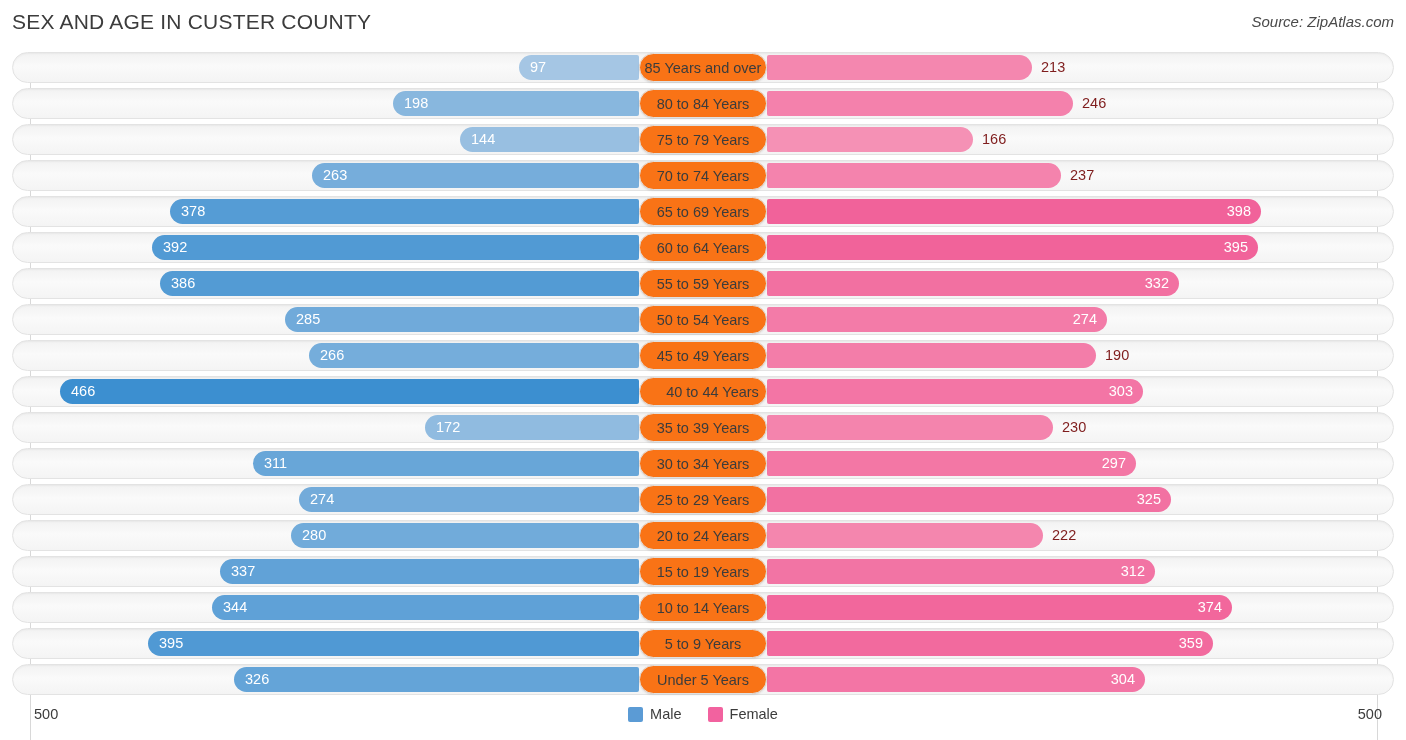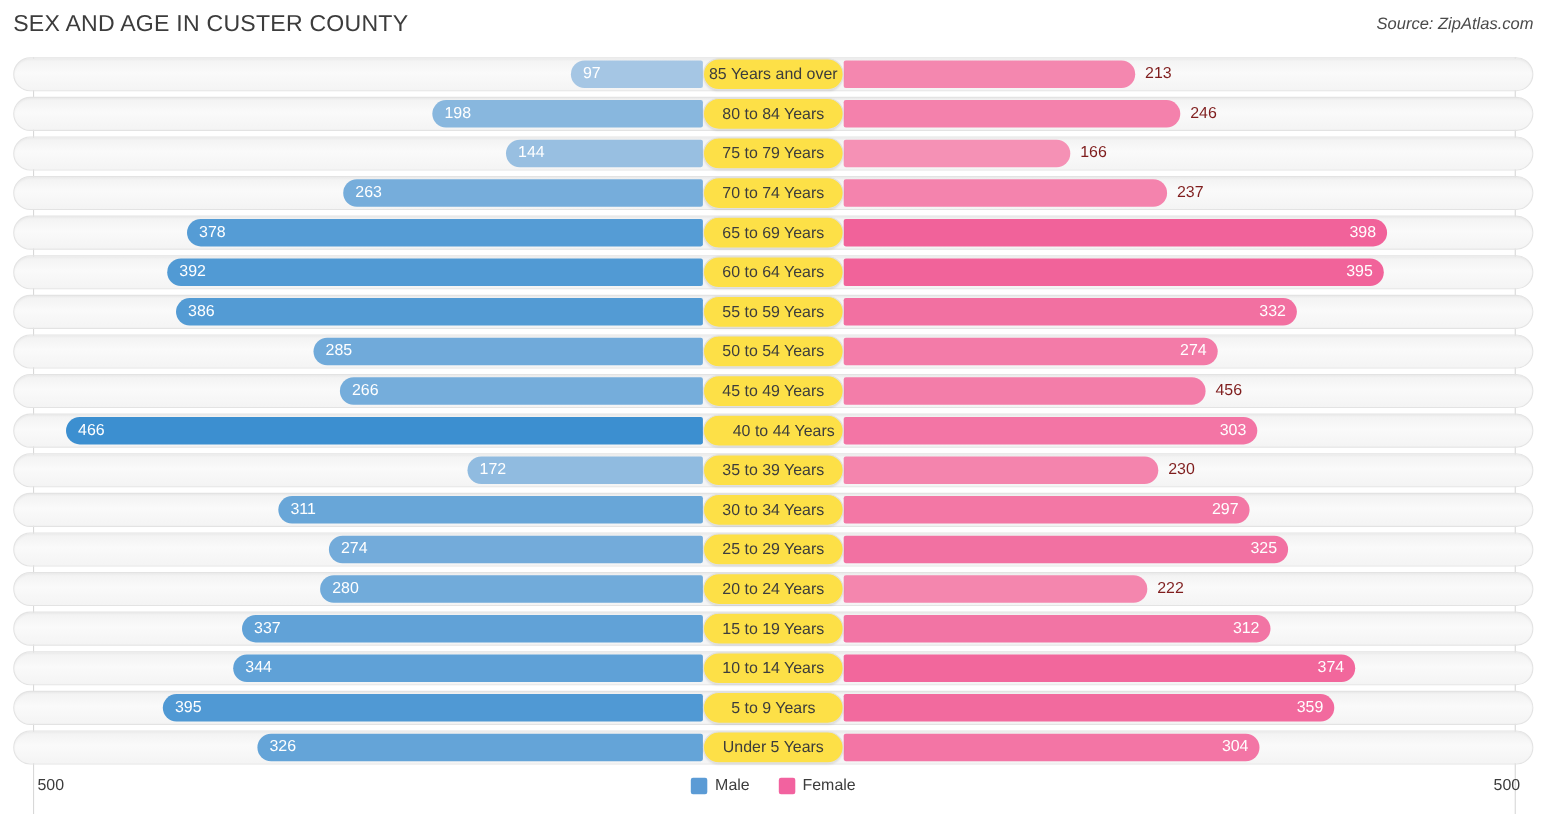--- a/index.html
+++ b/index.html
@@ -73,21 +73,21 @@
     position: absolute; top: 0;
     height: 31px; line-height: 31px;
     font-size: 14.5px; white-space: nowrap;
   }
   .val.outside { color: #7f1d1d; }
   .val.inside  { color: #ffffff; }
 
   .agepill {
     position: absolute; top: 1px;
     height: 29px; line-height: 28px;
-    background: #fde047;
+    background: #f97316;
     border: 1px solid #e0e0e0;
     border-radius: 15px;
     font-size: 14.5px; color: #3c3c3c;
     text-align: center;
     box-shadow: 0 1px 2px rgba(0,0,0,.10);
     z-index: 3;
     white-space: nowrap;
   }
 
   
@@ -185,21 +185,21 @@
         <div class="val inside" style="left: 284px;">285</div>
         <div class="bar female" style="left: 755px; width: 340px; background: rgb(243, 123, 168);"></div>
         <div class="val inside" style="left: 1053px; width: 32px; text-align: right;">274</div>
         <div class="agepill" style="left: 627px; width: 128px;">50 to 54 Years</div>
       </div>
       <div class="row">
         <div class="track"></div>
         <div class="bar male" style="left: 297px; width: 330px; background: rgb(117, 173, 219);"></div>
         <div class="val inside" style="left: 308px;">266</div>
         <div class="bar female" style="left: 755px; width: 329px; background: rgb(243, 125, 169);"></div>
-        <div class="val outside" style="left: 1093px;">456</div>
+        <div class="val outside" style="left: 1093px;">190</div>
         <div class="agepill" style="left: 627px; width: 128px;">45 to 49 Years</div>
       </div>
       <div class="row">
         <div class="track"></div>
         <div class="bar male" style="left: 48px; width: 579px; background: rgb(60, 143, 208);"></div>
         <div class="val inside" style="left: 59px;">466</div>
         <div class="bar female" style="left: 755px; width: 376px; background: rgb(243, 117, 165);"></div>
         <div class="val inside" style="left: 1089px; width: 32px; text-align: right;">303</div>
         <div class="agepill" style="left: 627px; width: 128px; padding-left: 19px;">40 to 44 Years</div>
       </div>

